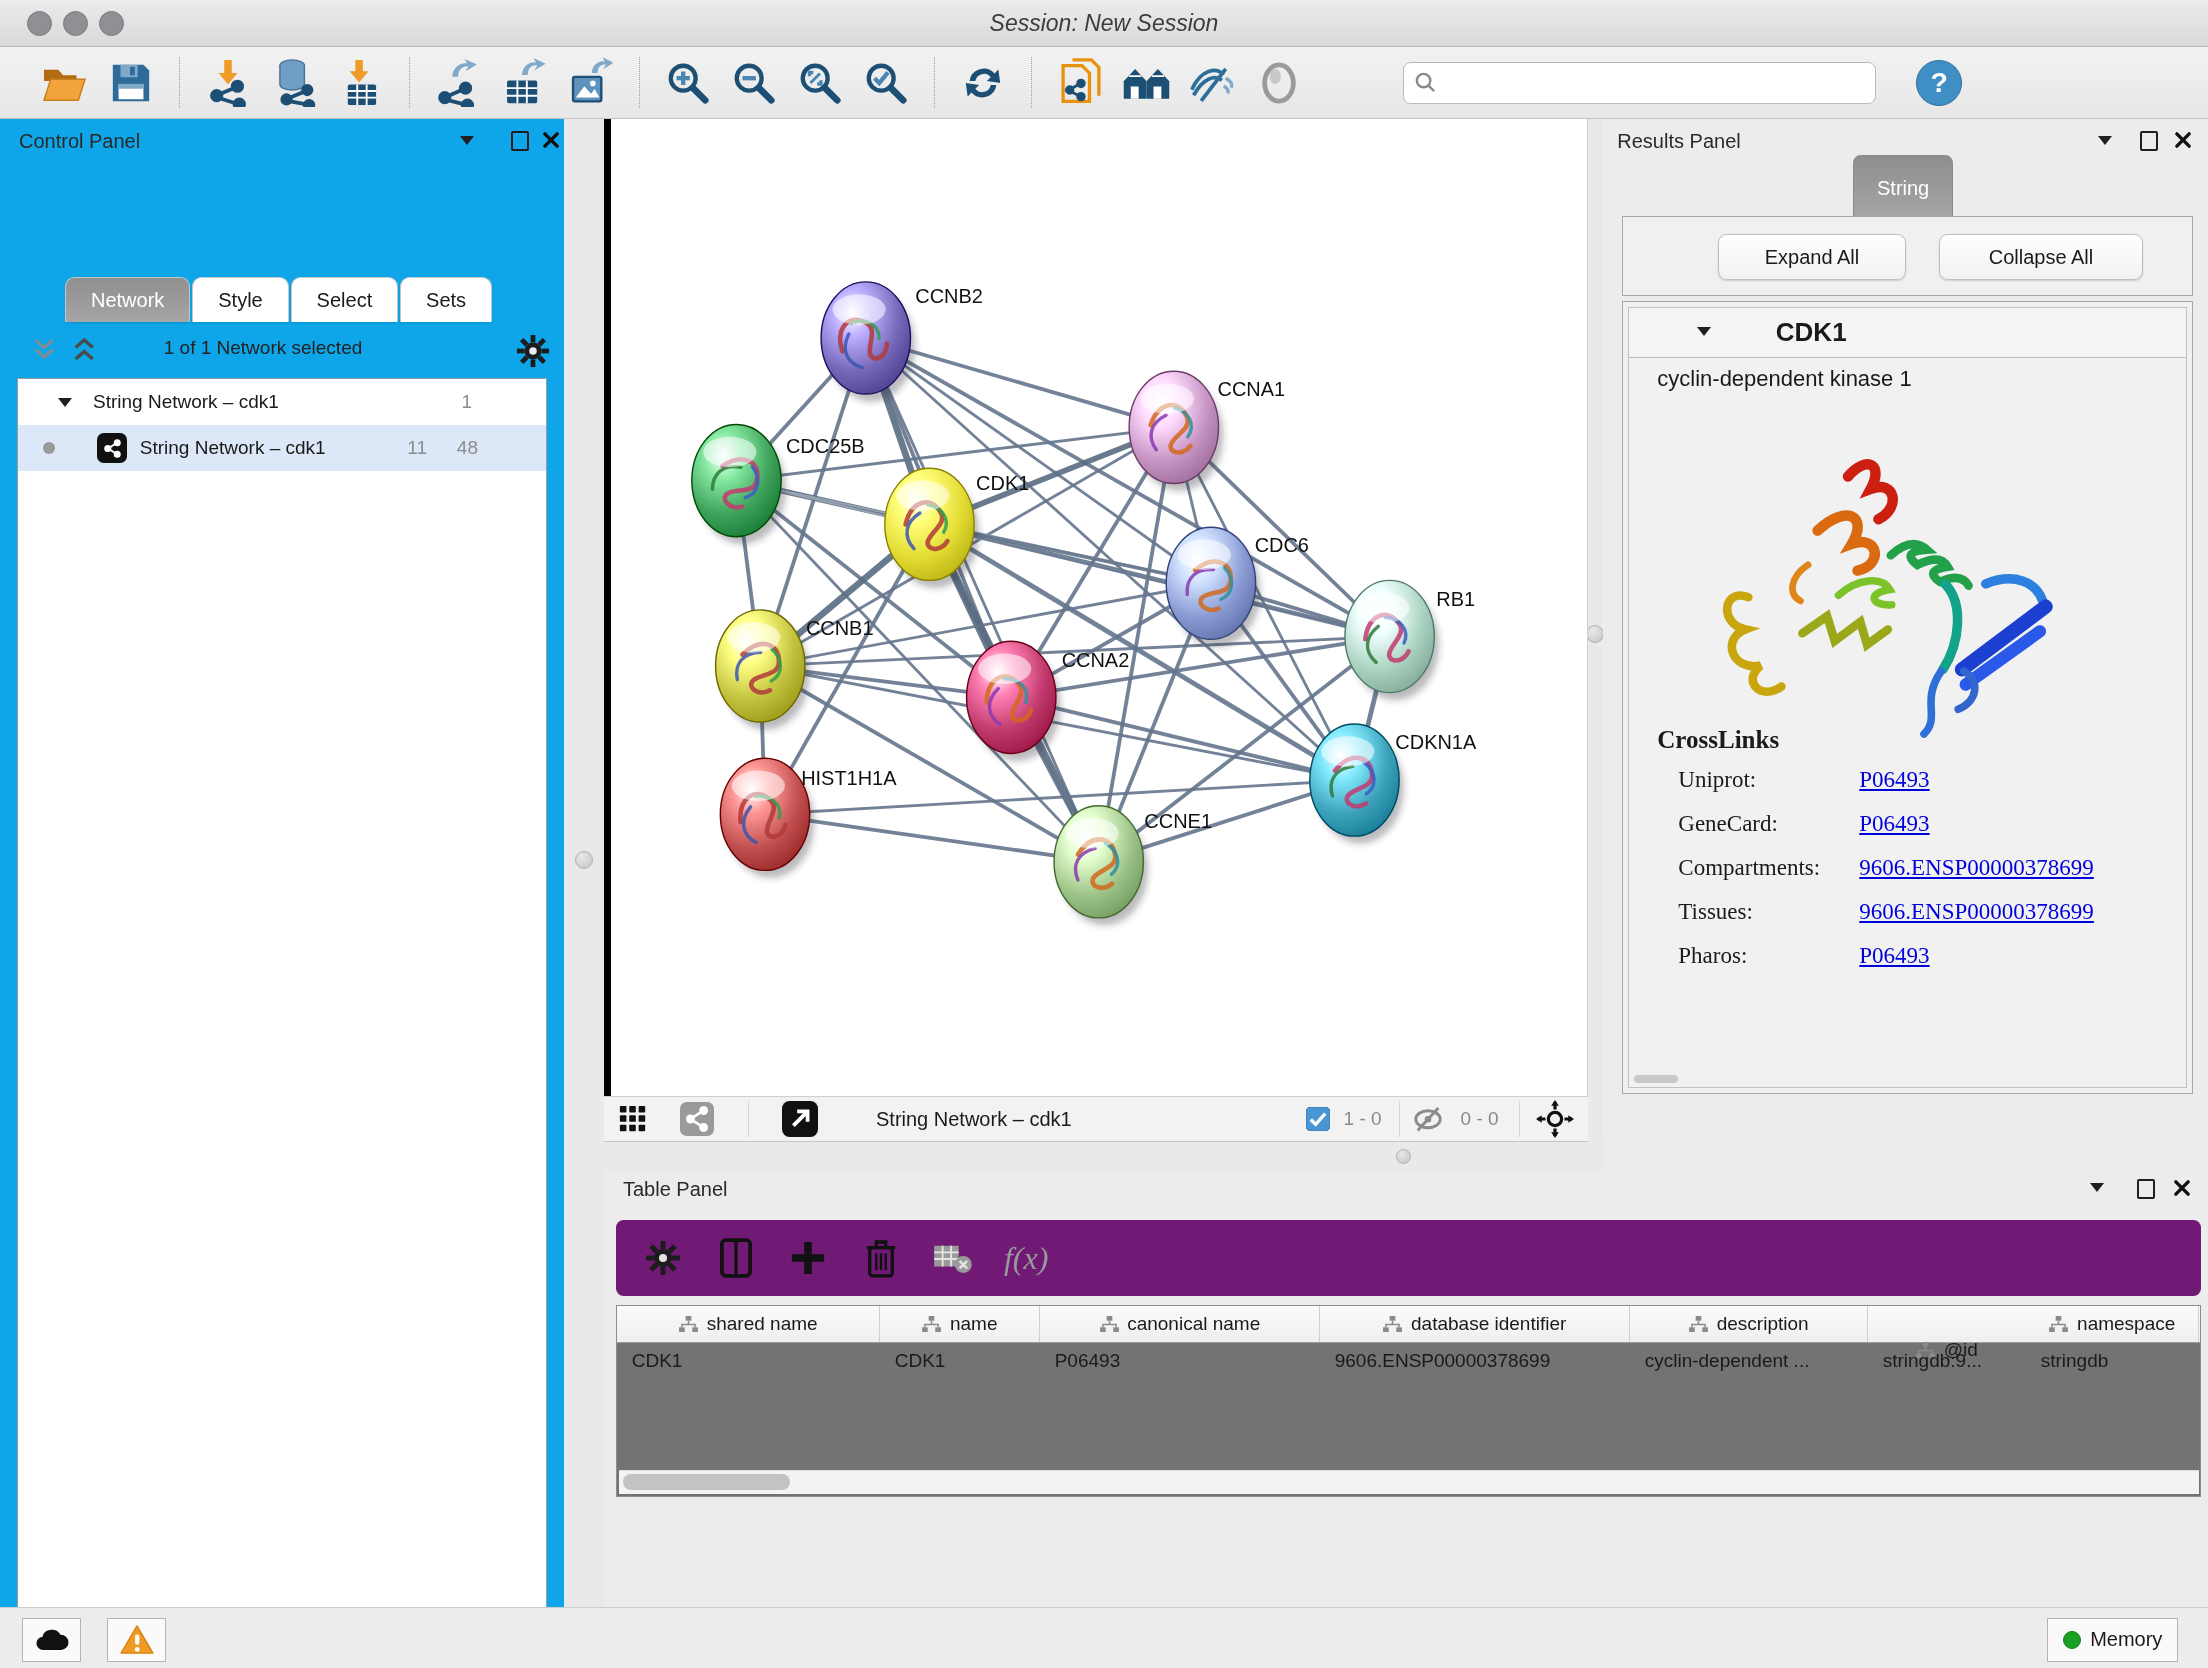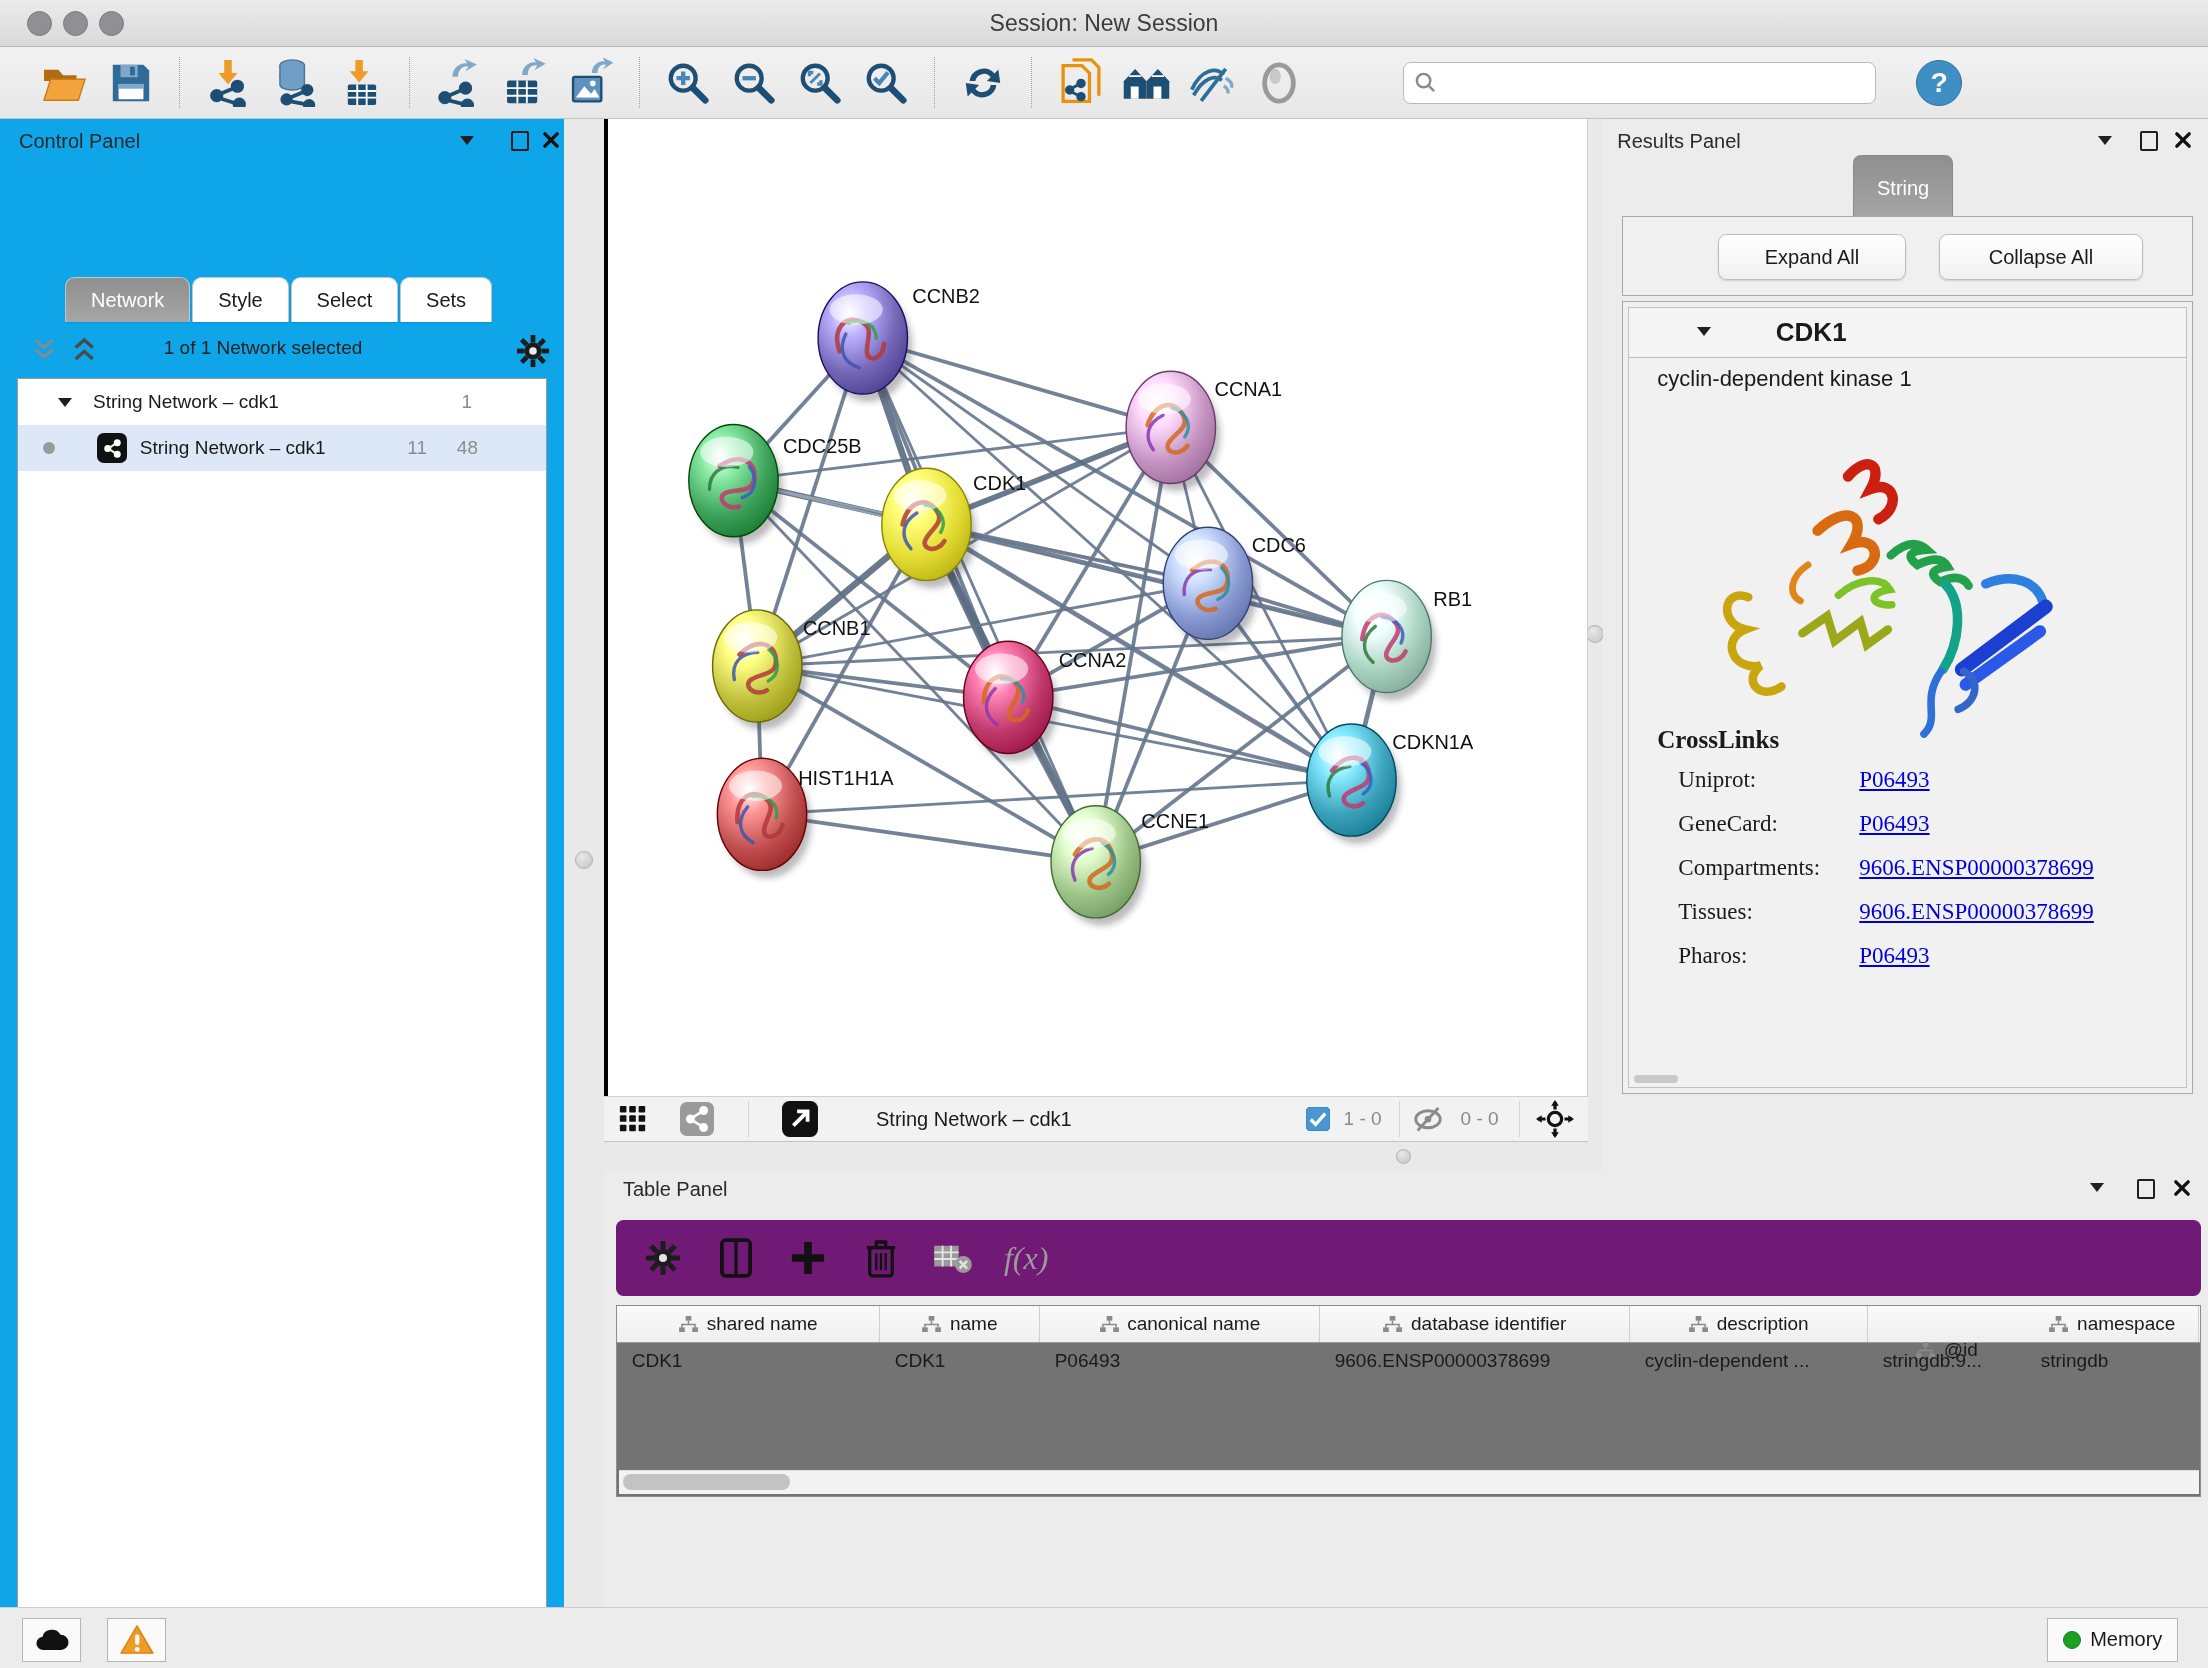--- a/index.html
+++ b/index.html
@@ -1,21 +1,21 @@
 <!DOCTYPE html>
 <html style="font-size:15px"><head>
 <meta charset="utf-8">
 <style>
   html,body{margin:0;padding:0;background:#d8d8d8;}
   #app{position:relative;width:2208px;height:1668px;background:#ececec;
        font-family:"Liberation Sans",sans-serif;color:#1a1a1a;overflow:hidden;}
   .abs{position:absolute;}
   
   #titlebar{left:0;top:0;width:2208px;height:46px;
-    background:linear-gradient(#ebebeb,#d9d9d9);border-bottom:1px solid #b4b4b4;}
+    background:linear-gradient(#ebebeb,#d9d9d9);border-bottom:1px solid #b4b4b4;font-style:italic;}
   .tlight{position:absolute;top:11.4px;width:23px;height:23px;border-radius:50%;
     background:#8f8f94;border:1px solid #797980;}
   #win-title{position:absolute;left:0;right:0;top:9.5px;text-align:center;
     font-size:23px;color:#3c3c3c;}
   
   #toolbar{left:0;top:47px;width:2208px;height:72px;display:flex;align-items:center;
     background:linear-gradient(#f2f2f2,#e7e7e7);border-bottom:1px solid #c2c2c2;
     padding-left:32px;box-sizing:border-box;}
   .tbtn{width:49px;height:49px;display:flex;align-items:center;justify-content:center;margin:0 8.6px;}
   .tsep{height:51px;border-left:1.9px dotted #9f9f9f;margin:0 15px;}
@@ -48,21 +48,21 @@
   .tree-row.selected{background:#dce7f8;}
   .count{color:#8d8d8d;}
   .share-badge{width:30px;height:30px;border-radius:6.7px;background:#111;display:flex;
     align-items:center;justify-content:center;}
   
   .split{background:#e9e9e9;}
   .handle{position:absolute;width:16px;height:16px;border-radius:50%;
     background:radial-gradient(circle at 35% 30%,#e8e8e8,#c4c4c4);border:1px solid #b0b0b0;}
   
   #net-canvas{left:604px;top:119px;width:984px;height:977px;background:#fff;
-    border-left:4px solid #000000;border-right:1px solid #cfcfcf;box-sizing:border-box;}
+    border-left:7px solid #000000;border-right:1px solid #cfcfcf;box-sizing:border-box;}
   #net-footer{left:604px;top:1096px;width:984px;height:46px;background:#f2f2f2;
     border-top:1px solid #cfcfcf;border-bottom:1px solid #c4c4c4;box-sizing:border-box;}
   .nf{position:absolute;top:0;height:44px;display:flex;align-items:center;}
   .nfsep{position:absolute;top:3.8px;height:36px;border-left:1px solid #d4d4d4;}
   .nfcount{font-size:19px;color:#8a8a8a;margin-left:7.6px;}
   
   #results-panel{left:1603px;top:119px;width:606px;height:1053px;background:#ececec;}
   #rp-tab{position:absolute;left:250px;top:36px;height:40px;padding:12px 23px;display:flex;
     align-items:center;font-size:20px;color:#fff;background:linear-gradient(#8f8f8f,#a6a6a6);
     border:1px solid #8a8a8a;border-radius:7.6px 7.6px 0 0;}

